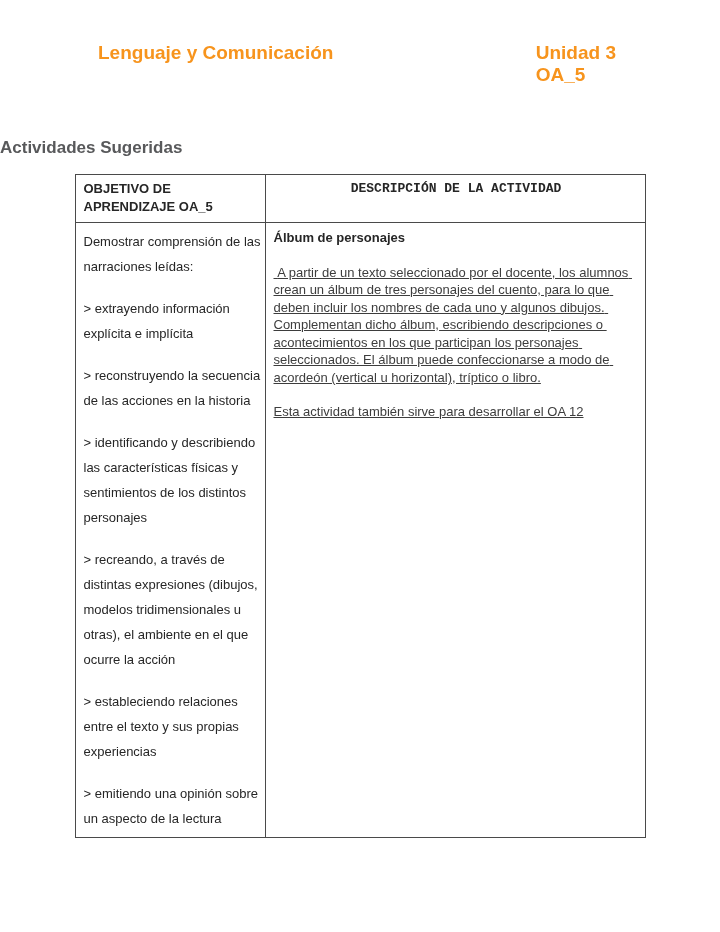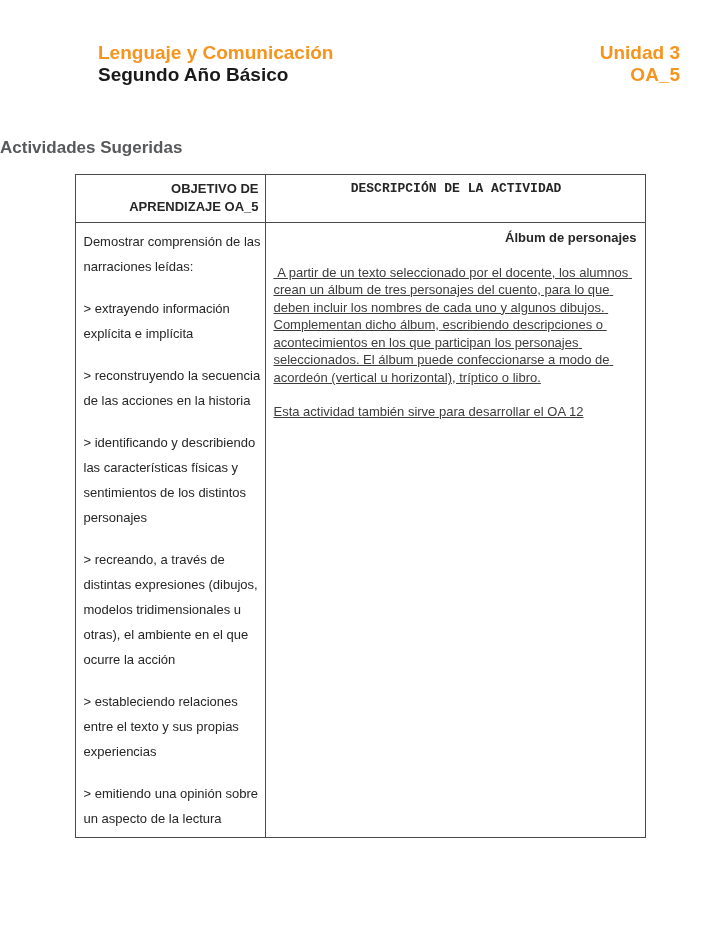--- a/index.html
+++ b/index.html
@@ -15,31 +15,31 @@
     width: 720px;
     height: 932px;
     background: #ffffff;
     font-family: "Liberation Sans", sans-serif;
     overflow: hidden;
   }
   .doc-header {
     display: flex;
     justify-content: space-between;
     align-items: flex-start;
-    padding: 42px 40px 0 98px;
+    padding: 42px 104px 0 98px;
   }
   .doc-header .line {
     font-size: 19px;
     font-weight: bold;
     line-height: 22px;
     white-space: nowrap;
   }
   .doc-header .orange { color: var(--accent); }
   .doc-header .black { color: #1a1a1a; }
-  .doc-header-right { text-align: right; }
+  .doc-header-right { }
   .page-title {
     margin: 52px 0 0 0;
     text-align: left;
     font-size: 17px;
     font-weight: bold;
     color: var(--title-gray);
     line-height: 20px;
   }
   table.activity-table {
     width: 570px;
@@ -55,21 +55,21 @@
   }
   .col-objective { width: 190px; }
   .col-description { width: 380px; }
   .activity-table th {
     font-weight: bold;
     color: var(--text-dark);
     padding: 5px 6px 5px 8px;
     height: 48px;
     line-height: 18px;
   }
-  th.obj-header { text-align: right; }
+  th.obj-header { text-align: left; }
   th.desc-header { text-align: center; vertical-align: top; font-family: Liberation Mono, monospace; }
   .activity-table td.objective-cell {
     height: 532px;
     padding: 6px 2px 6px 8px;
     font-weight: normal;
     color: var(--text-dark);
     line-height: 25px;
   }
   .activity-table td.description-cell {
     padding: 6px 8px 6px 8px;
@@ -77,31 +77,29 @@
     line-height: 17.5px;
   }
   .objective-cell p,
   .description-cell p { margin: 0 0 17px 0; }
   .objective-cell p:last-child,
   .description-cell p:last-child { margin-bottom: 0; }
   .activity-name {
     font-weight: bold;
     color: var(--text-dark);
     margin: 0 0 17px 0;
-    text-align: right;
   }
   .description-cell p.body-par { white-space: pre-wrap; text-decoration: underline; }
 </style>
 </head>
 <body>
 
 <header class="doc-header">
   <div class="doc-header-left">
     <div class="line orange">Lenguaje y Comunicación</div>
-    <div class="line black">Segundo Año Básico</div>
   </div>
   <div class="doc-header-right">
     <div class="line orange">Unidad 3</div>
     <div class="line orange">OA_5</div>
   </div>
 </header>
 
 <h1 class="page-title">Actividades Sugeridas</h1>
 
 <table class="activity-table">

